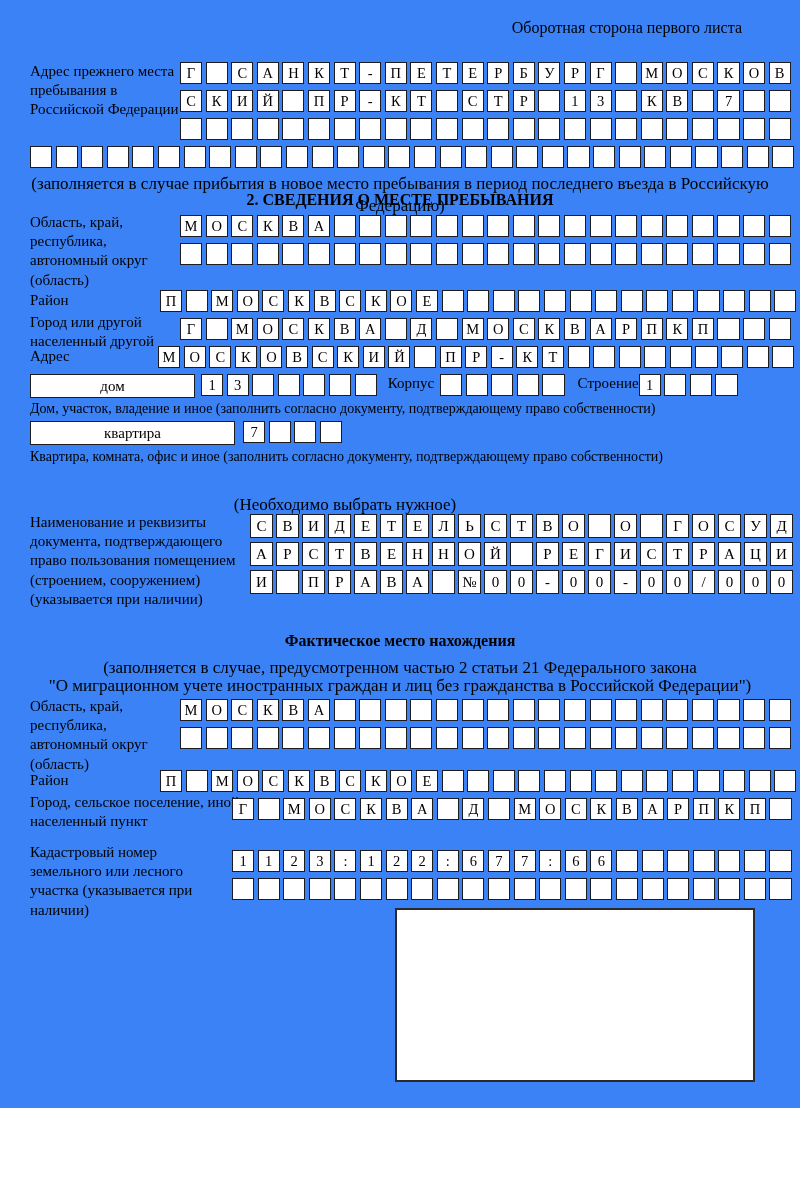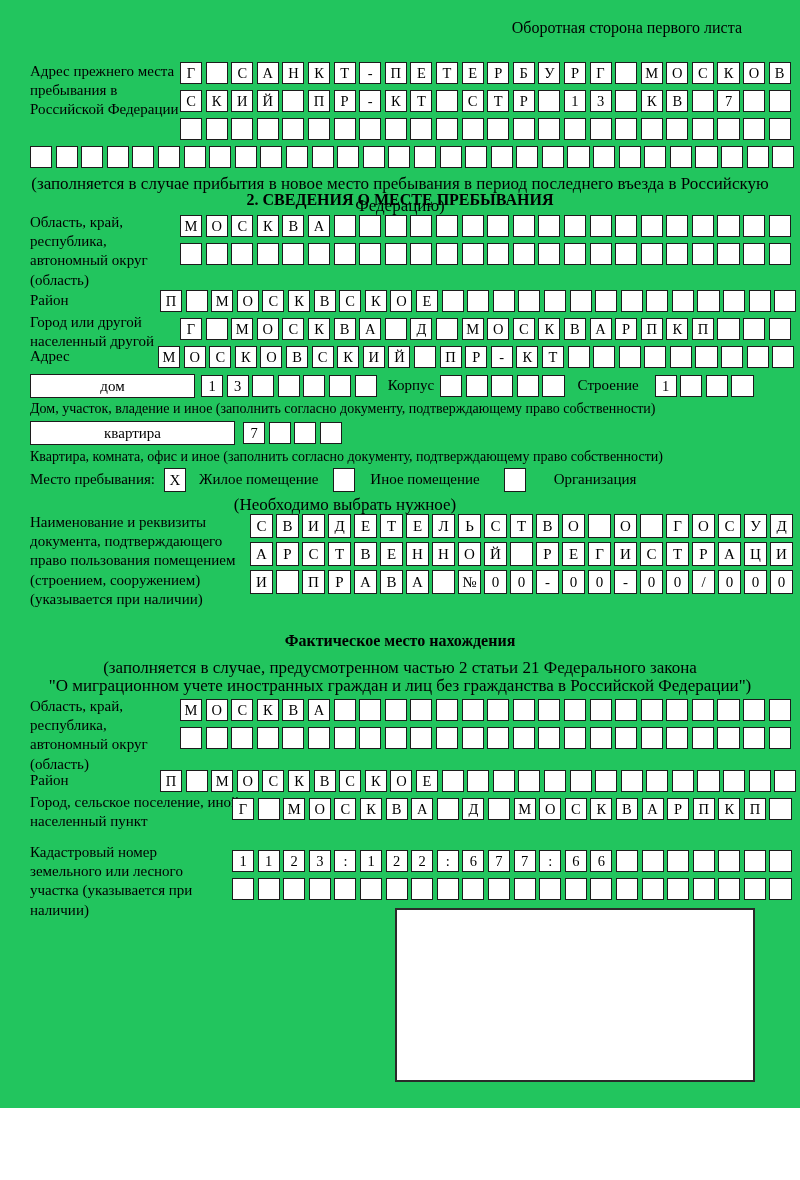--- a/index.html
+++ b/index.html
@@ -2,21 +2,21 @@
 <html><head>
 <meta charset="utf-8">
 <style>
   * { margin:0; padding:0; box-sizing:border-box; }
   html,body { background:#fff; }
   body {
     width:800px; height:1180px;
     font-family:"Liberation Serif","DejaVu Serif",serif;
     color:#000;
   }
-  #page { position:relative; width:800px; height:1108px; overflow:hidden; background:#22c55e; }
+  #page { position:relative; width:800px; height:1108px; overflow:hidden; background:#3b82f6; }
   .abs { position:absolute; }
   .label { font-size:15px; line-height:1.28; }
   .note { font-size:17px; line-height:1.3; }
   .title { font-weight:bold; font-size:16px; }
   .center { text-align:center; }
   .cellrow { display:flex; gap:3.5px; }
   .cell {
     flex:0 0 auto;
     width:22.1px; height:22px;
     border:1.7px solid #1c1c1c;
@@ -29,21 +29,21 @@
   .bigbox {
     border:1.7px solid #1c1c1c; height:24px;
     display:flex; align-items:center; justify-content:center;
     font-size:15px; background:#fff; flex:0 0 auto;
   }
   .checkbox {
     width:22px; height:24px; border:1.7px solid #1c1c1c;
     display:flex; align-items:center; justify-content:center;
     font-size:15px; background:#fff; flex:0 0 auto;
   }
-  .inline-flex { display:flex; align-items:center; }
+  .inline-flex { display:flex; }
   .stamp-box { border:2px solid #2a2a2a; background:#fff; }
 </style>
 </head>
 <body>
 
 <div id="page">
 
   <div class="abs label" style="top:18px; right:58px; font-size:16px;">Оборотная сторона первого листа</div>
 
   <div class="abs label" style="left:30px; top:62px; width:150px;">Адрес прежнего места пребывания в Российской Федерации</div>
@@ -313,50 +313,41 @@
         <span class="cell"></span>
       </div>
     <span class="label" style="margin-left:11px; margin-right:6px;">Корпус</span>
     <div class="cellrow">
         <span class="cell"></span>
         <span class="cell"></span>
         <span class="cell"></span>
         <span class="cell"></span>
         <span class="cell"></span>
       </div>
-    <span class="label" style="margin-left:13px; margin-right:16px;">Строение</span>
+    <span class="label" style="margin-left:13px; margin-right:0;">Строение</span>
     <div class="cellrow">
         <span class="cell">1</span>
         <span class="cell"></span>
         <span class="cell"></span>
         <span class="cell"></span>
       </div>
   </div>
   <div class="abs note" style="left:30px; top:400px; width:760px; font-size:14px;">Дом, участок, владение и иное (заполнить согласно документу, подтверждающему право собственности)</div>
 
   <div class="abs inline-flex" style="left:30px; top:421px;">
     <div class="bigbox" style="width:205px;">квартира</div>
     <div class="cellrow" style="margin-left:8px;">
         <span class="cell">7</span>
         <span class="cell"></span>
         <span class="cell"></span>
         <span class="cell"></span>
       </div>
   </div>
   <div class="abs note" style="left:30px; top:448px; width:760px; font-size:14px;">Квартира, комната, офис и иное (заполнить согласно документу, подтверждающему право собственности)</div>
 
-  <div class="abs inline-flex" style="left:30px; top:468px;">
-    <span class="label">Место пребывания:</span>
-    <div class="checkbox" style="margin-left:9px;">X</div>
-    <span class="label" style="margin-left:13px;">Жилое помещение</span>
-    <div class="checkbox" style="margin-left:15px;"></div>
-    <span class="label" style="margin-left:15px;">Иное помещение</span>
-    <div class="checkbox" style="margin-left:24px;"></div>
-    <span class="label" style="margin-left:28px;">Организация</span>
-  </div>
   <div class="abs note center" style="left:160px; top:494px; width:370px;">(Необходимо выбрать нужное)</div>
 
   <div class="abs label" style="left:30px; top:513px; width:218px;">Наименование и реквизиты документа, подтверждающего право пользования помещением (строением, сооружением) (указывается при наличии)</div>
   <div class="abs cellrow big" style="left:250px; top:514px;">
       <span class="cell">С</span>
       <span class="cell">В</span>
       <span class="cell">И</span>
       <span class="cell">Д</span>
       <span class="cell">Е</span>
       <span class="cell">Т</span>

